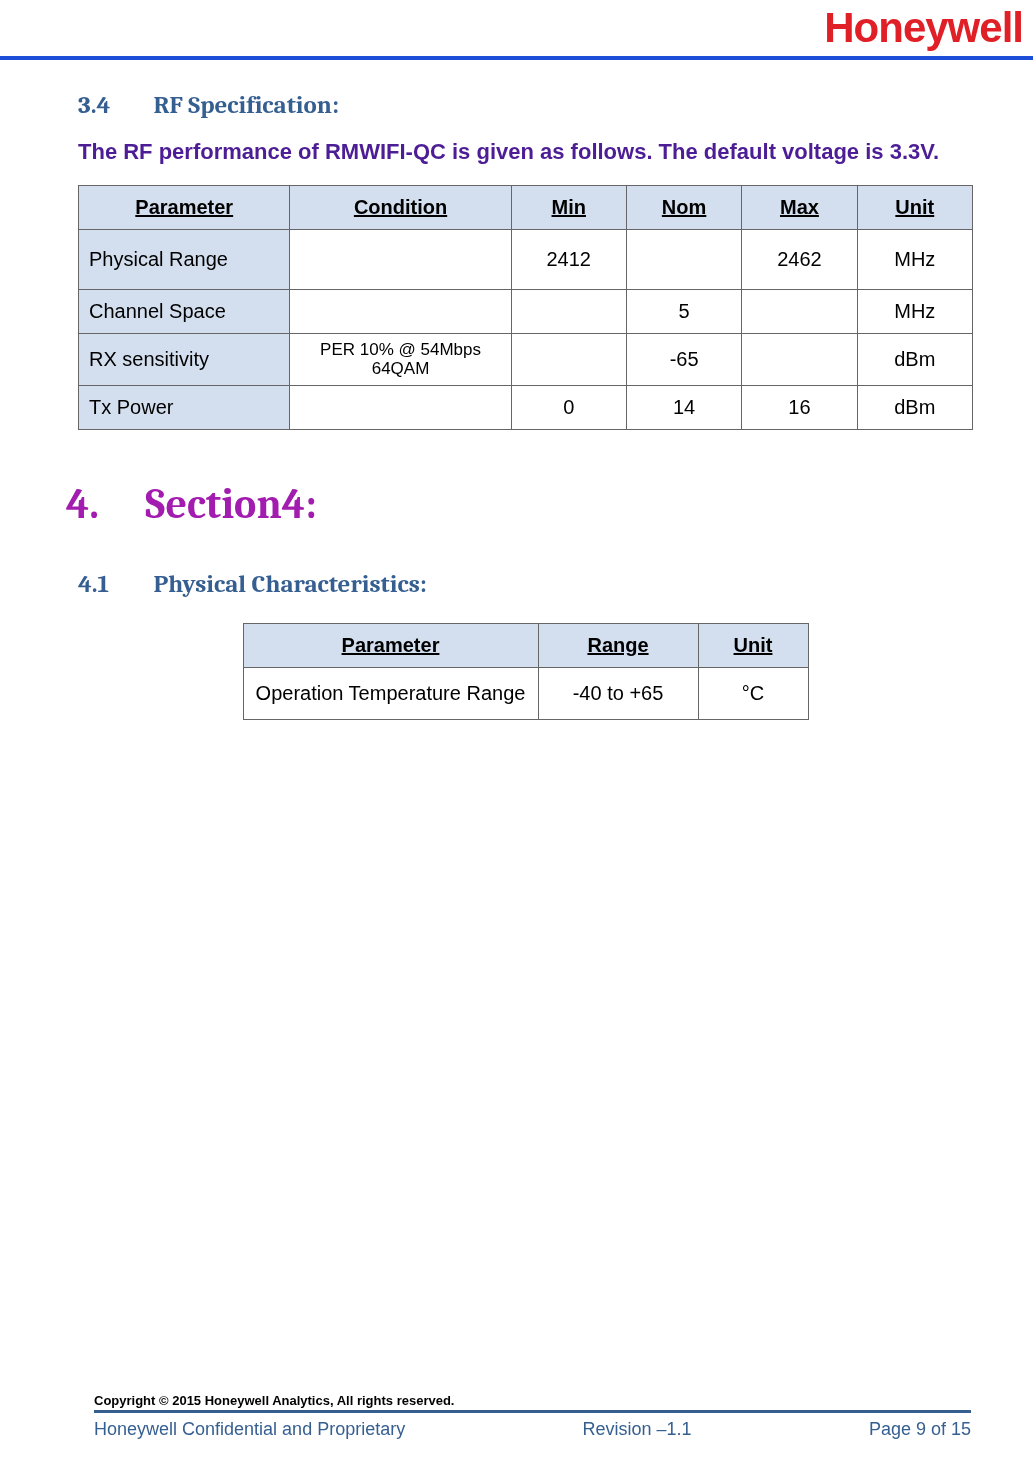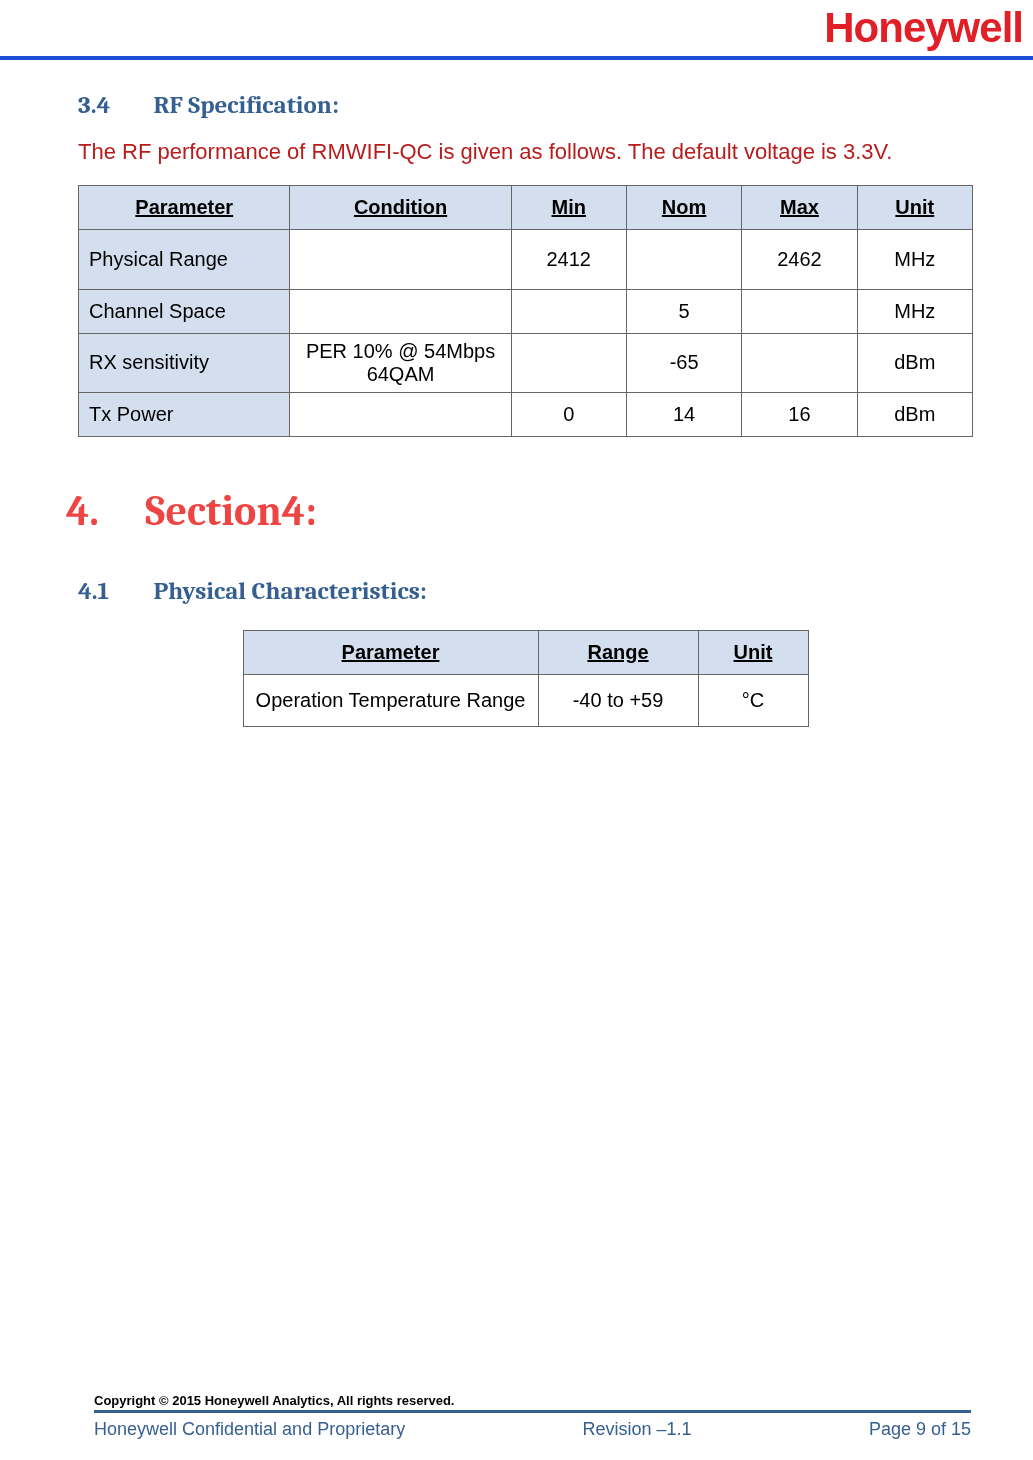--- a/index.html
+++ b/index.html
@@ -34,23 +34,24 @@
   .sec-h3 {
     font-family: "Cambria", "Georgia", serif;
     color: #365f91;
     font-weight: bold;
     font-size: 25px;
     margin: 0 0 18px 0;
   }
   .sec-h3 .num { display: inline-block; width: 70px; }
   .body-text {
     font-size: 22px;
-    color: #b91c1c;
+    color: #4c1d95;
     margin: 0 0 18px 0;
     line-height: 1.35;
+    font-weight: bold;
   }
   table {
     border-collapse: collapse;
     font-size: 20px;
   }
   th, td {
     border: 1px solid #666;
     padding: 6px 8px;
     text-align: center;
     vertical-align: middle;
@@ -63,24 +64,24 @@
   .table1 { width: 100%; }
   .table1 th:nth-child(1){ width:22%; }
   .table1 th:nth-child(2){ width:23%; }
   .table1 th:nth-child(3){ width:12%; }
   .table1 th:nth-child(4){ width:12%; }
   .table1 th:nth-child(5){ width:12%; }
   .table1 th:nth-child(6){ width:12%; }
   .table1 td.param { text-align:left; padding-left:10px; background:#d3dfee;}
   .table1 tr { height:44px; }
   .table1 tr:nth-child(2){ height:60px; }
-  .table1 td.cond-small { font-size:20px; line-height:1.15; }
+  .table1 td.cond-small { font-size:17px; line-height:1.15; }
   .sec-h2 {
     font-family: "Cambria", "Georgia", serif;
-    color: #ef4444;
+    color: #a21caf;
     font-weight: bold;
     font-size: 42px;
     margin: 50px 0 40px -12px;
   }
   .sec-h2 .num { display:inline-block; width:70px; }
   .table2 {
     margin: 25px auto 0 auto;
   }
   .table2 th:nth-child(1){ width:295px; }
   .table2 th:nth-child(2){ width:160px; }
@@ -181,21 +182,21 @@
 
   <table class="table2">
     <tbody>
         <tr>
       <th>Parameter</th>
       <th>Range</th>
       <th>Unit</th>
     </tr>
     <tr>
       <td>Operation Temperature Range</td>
-      <td>-40 to +59</td>
+      <td>-40 to +65</td>
       <td>°C</td>
     </tr>
   </tbody>
     </table>
 
 </div>
 
 <div class="page-footer">
   <div class="copyright">Copyright © 2015 Honeywell Analytics, All rights reserved.</div>
   <div class="footer-row">

